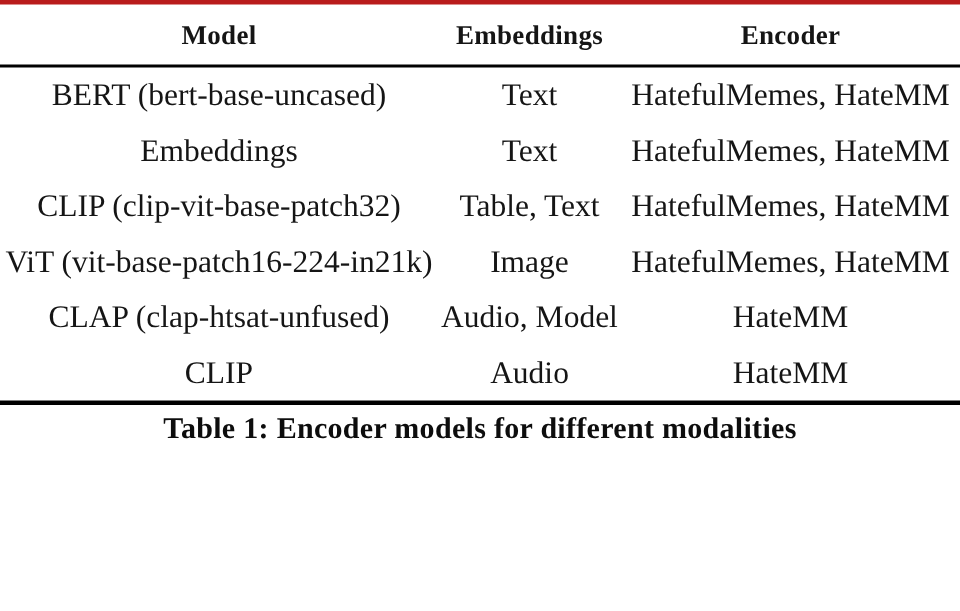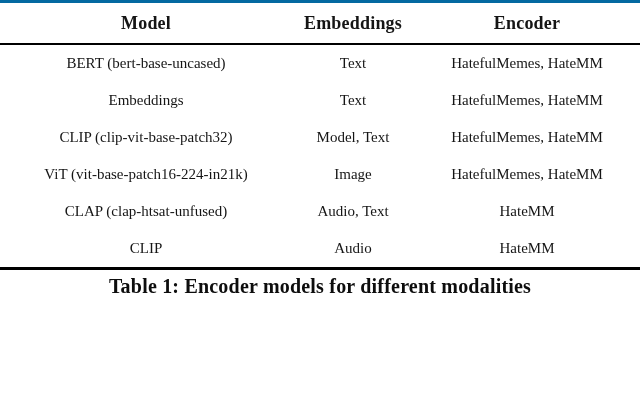--- a/index.html
+++ b/index.html
@@ -14,39 +14,39 @@
   }
   .page {
     width: 640px;
     height: 407px;
     position: relative;
   }
   table.enc-table {
     width: 640px;
     border-collapse: collapse;
     table-layout: fixed;
-    border-top: 3px solid #0369a1;
+    border-top: 3px solid #b91c1c;
     border-bottom: 3px solid #000;
   }
   col.c-model  { width: 292px; }
   col.c-embed  { width: 122px; }
   col.c-data   { width: 226px; }
   table.enc-table thead th {
     height: 40px;
     font-size: 18px;
     font-weight: bold;
     text-align: center;
     vertical-align: middle;
     padding: 0;
     border-bottom: 2px solid #000;
     letter-spacing: 0.2px;
   }
   table.enc-table tbody td {
     height: 37px;
-    font-size: 15px;
+    font-size: 21px;
     font-weight: normal;
     text-align: center;
     vertical-align: middle;
     padding: 0;
     white-space: nowrap;
     margin-left: 24px;
   }
   .caption {
     margin-top: 5px;
     text-align: center;
@@ -79,31 +79,31 @@
           <td>Text</td>
           <td>HatefulMemes, HateMM</td>
         </tr>
         <tr>
           <td>Embeddings</td>
           <td>Text</td>
           <td>HatefulMemes, HateMM</td>
         </tr>
         <tr>
           <td>CLIP (clip-vit-base-patch32)</td>
-          <td>Model, Text</td>
+          <td>Table, Text</td>
           <td>HatefulMemes, HateMM</td>
         </tr>
         <tr>
           <td>ViT (vit-base-patch16-224-in21k)</td>
           <td>Image</td>
           <td>HatefulMemes, HateMM</td>
         </tr>
         <tr>
           <td>CLAP (clap-htsat-unfused)</td>
-          <td>Audio, Text</td>
+          <td>Audio, Model</td>
           <td>HateMM</td>
         </tr>
         <tr>
           <td>CLIP</td>
           <td>Audio</td>
           <td>HateMM</td>
         </tr>
       </tbody>
   </table>
   <div class="caption">Table 1: Encoder models for different modalities</div>

